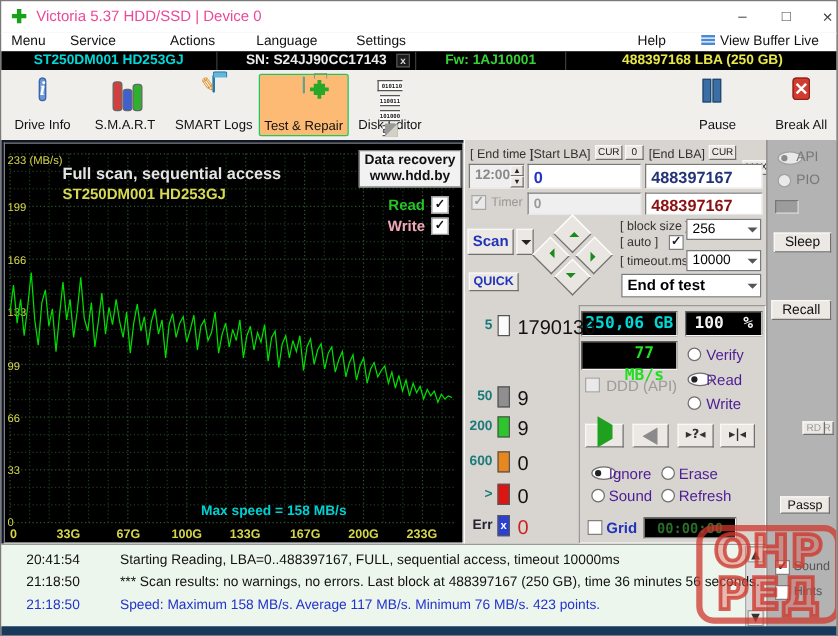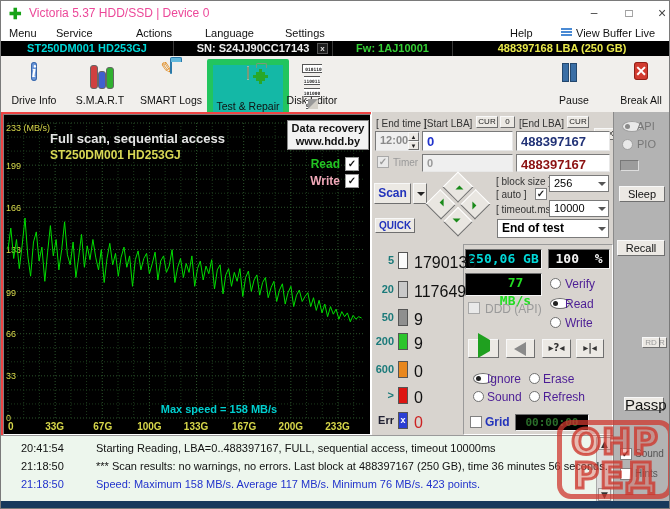--- a/index.html
+++ b/index.html
@@ -19,21 +19,21 @@
   .vbl-label{position:absolute;left:575px;top:1px;font-size:11px;color:#111;}
   
   .devbar{position:absolute;left:0;top:40px;width:670px;height:15px;background:#000;display:flex;font-size:11px;font-weight:bold;line-height:15px;}
   .devseg{border-right:1px solid #3a3a3a;text-align:center;position:relative;white-space:nowrap;overflow:hidden;}
   .dev-x{position:absolute;right:4px;top:2px;width:11px;height:11px;background:#1c1c1c;border:1px solid #555;color:#ddd;
          font-size:8px;line-height:10px;text-align:center;font-weight:bold;box-sizing:border-box;}
   
   .toolbar{position:absolute;left:0;top:55px;width:670px;height:56px;background:#f1efec;border-bottom:1px solid #9a9a9a;}
   .tbtn{position:absolute;top:3px;height:48px;text-align:center;font-size:10.5px;color:#111;}
   .tbtn .ticon{display:block;margin:2px auto 3px auto;width:30px;height:30px;position:relative;}
-  .tbtn.active{background:#14b8a6;border:6px solid #22c55e;border-radius:2px;}
+  .tbtn.active{background:#fdba74;border:1px solid #22c55e;border-radius:2px;}
   .ic-info{width:24px;height:24px;margin:3px auto;background:#6a96d8;border:1px solid #3a66a8;border-radius:4px;
            color:#fff;font:italic bold 16px/22px "Liberation Serif",serif;}
   .ic-bars{position:relative;width:30px;height:28px;margin:1px auto;}
   .ic-bars i{position:absolute;bottom:2px;width:6px;border-radius:3px;border:1px solid #666;}
   .ic-folder{position:relative;width:26px;height:20px;margin:5px auto 0;background:#62b8dc;border:1px solid #2a78a8;border-radius:2px;}
   .ic-folder::before{content:"";position:absolute;left:-1px;top:-4px;width:10px;height:4px;background:#62b8dc;border:1px solid #2a78a8;border-bottom:none;border-radius:2px 2px 0 0;}
   .ic-folder .pencil{position:absolute;right:-2px;top:-2px;font-size:15px;color:#e08a1e;transform:rotate(10deg);}
   .ic-aid{position:relative;width:26px;height:21px;margin:5px auto 0;background:#fafafa;border:1px solid #7a9a7a;border-radius:3px;}
   .ic-aid::before{content:"";position:absolute;left:8px;top:-4px;width:9px;height:4px;border:1px solid #7a9a7a;border-bottom:none;border-radius:2px 2px 0 0;}
   .ic-aid .cross{position:absolute;left:8px;top:5px;width:9px;height:9px;background:
@@ -41,21 +41,21 @@
   .ic-aid .cross::before{content:"";position:absolute;left:-3px;top:3px;width:15px;height:3px;background:#28a828;}
   .ic-aid .cross::after{content:"";position:absolute;left:3px;top:-3px;width:3px;height:15px;background:#28a828;}
   .ic-doc{position:relative;width:22px;height:27px;margin:2px auto 0;background:#fff;border:1px solid #555;
           font:bold 4.5px/5.5px "DejaVu Sans Mono",monospace;color:#222;text-align:left;padding:2px 0 0 2px;box-sizing:border-box;}
   .ic-doc::after{content:"";position:absolute;right:-1px;bottom:-1px;width:0;height:0;border:5px solid #d4d0c8;border-left-color:#999;border-top-color:#999;}
   .ic-pause{position:relative;width:20px;height:22px;margin:4px auto 0;}
   .ic-pause i{position:absolute;top:2px;width:5px;height:17px;background:#3a6ea5;border:1px solid #24486e;}
   .ic-break{width:22px;height:22px;margin:4px auto 0;background:#d23b2f;border:1px solid #8e2018;border-radius:3px;
             color:#fff;font:bold 14px/21px "Liberation Sans",sans-serif;}
   
-  .graphwrap{position:absolute;left:0;top:111px;width:370px;height:323px;background:#ef4444;}
+  .graphwrap{position:absolute;left:0;top:111px;width:370px;height:323px;background:#0f172a;}
   .graph{position:absolute;left:2px;top:2px;width:366px;height:319px;background:#000;
          border:1px solid;border-color:#808080 #fff #fff #808080;box-sizing:content-box;}
   .g-title{position:absolute;left:46px;top:16px;font-size:13px;font-weight:bold;color:#e4e4e4;}
   .g-sub{position:absolute;left:46px;top:33px;font-size:12px;font-weight:bold;color:#d8d855;}
   .g-badge{position:absolute;left:283px;top:5px;width:80px;background:#f2f2f2;border:1px solid #888;
            font-size:11px;font-weight:bold;color:#111;text-align:center;line-height:13px;padding:1px 0;}
   .g-rw{position:absolute;font-size:12px;font-weight:bold;text-align:right;width:42px;}
   .g-max{position:absolute;left:115px;top:288px;width:200px;text-align:center;font-size:11px;font-weight:bold;color:#00cfcf;}
   .gcheck{position:absolute;width:12px;height:12px;background:#fff;border:1px solid #999;color:#111;
           font:bold 10px/12px "Liberation Sans",sans-serif;text-align:center;}
@@ -373,25 +373,20 @@
     <span class="rlabel" style="left:171px;top:278px;">Refresh</span>
 
     <span class="chk" style="left:98px;top:304px;"></span>
     <span class="rlabel" style="left:113px;top:303px;font-weight:bold;color:#2233bb;">Grid</span>
     <span class="lcd" style="left:143px;top:302px;width:74px;height:17px;font-size:11px;line-height:15px;color:#2a6e2a;">00:00:00</span>
   <div class="leg-row" style="top: 140px;">
         <span class="leg-tick">5</span>
         <span class="leg-block" style="background: rgb(251, 251, 251);"></span>
         <span class="leg-count">1790136</span>
       </div>
-      <div class="leg-row" style="top: 169px;">
-        <span class="leg-tick">20</span>
-        <span class="leg-block" style="background: rgb(201, 201, 201);"></span>
-        <span class="leg-count">117649</span>
-      </div>
       <div class="leg-row" style="top: 197px;">
         <span class="leg-tick">50</span>
         <span class="leg-block" style="background: rgb(143, 143, 143);"></span>
         <span class="leg-count">9</span>
       </div>
       <div class="leg-row" style="top: 221px;">
         <span class="leg-tick">200</span>
         <span class="leg-block" style="background: rgb(44, 197, 44);"></span>
         <span class="leg-count">9</span>
       </div>
@@ -415,21 +410,21 @@
   <div class="rcol">
     <span class="radio dis sel" style="left:8px;top:9px;"></span>
     <span class="rlbl-dis" style="left:23px;top:8px;">API</span>
     <span class="radio dis" style="left:8px;top:27px;"></span>
     <span class="rlbl-dis" style="left:23px;top:26px;">PIO</span>
     <span class="abs" style="left:6px;top:48px;width:17px;height:9px;background:#9c9c9c;border:1px solid;border-color:#777 #ddd #ddd #777;"></span>
     <span class="b3 rbtn" style="left:5px;top:74px;width:46px;height:16px;line-height:15px;">Sleep</span>
     <span class="b3 rbtn" style="left:3px;top:128px;width:48px;height:16px;line-height:15px;">Recall</span>
     <span class="b3 rbtn small" style="left:6px;top:225px;width:18px;height:11px;margin-left:29px;">WR</span>
     <span class="b3 rbtn small" style="left:28px;top:225px;width:18px;height:11px;">RD</span>
-    <span class="b3 rbtn" style="left:10px;top:285px;width:40px;height:14px;line-height:13px;font-size:15px;">Passp</span>
+    <span class="b3 rbtn" style="left:10px;top:285px;width:40px;height:14px;line-height:13px;font-size:10px;">Passp</span>
     <span class="chk" style="left:6px;top:336px;">✓</span>
     <span class="rlbl-dis" style="left:21px;top:336px;font-size:10px;color:#555;">Sound</span>
     <span class="chk" style="left:6px;top:356px;"></span>
     <span class="rlbl-dis" style="left:21px;top:356px;font-size:10px;color:#555;">Hints</span>
   </div>
 
   <div class="log" id="log">
     <div class="scrollbar">
       <span class="scr-arr" style="top:0;">▲</span>
       <span class="scr-arr" style="bottom:0;">▼</span>

